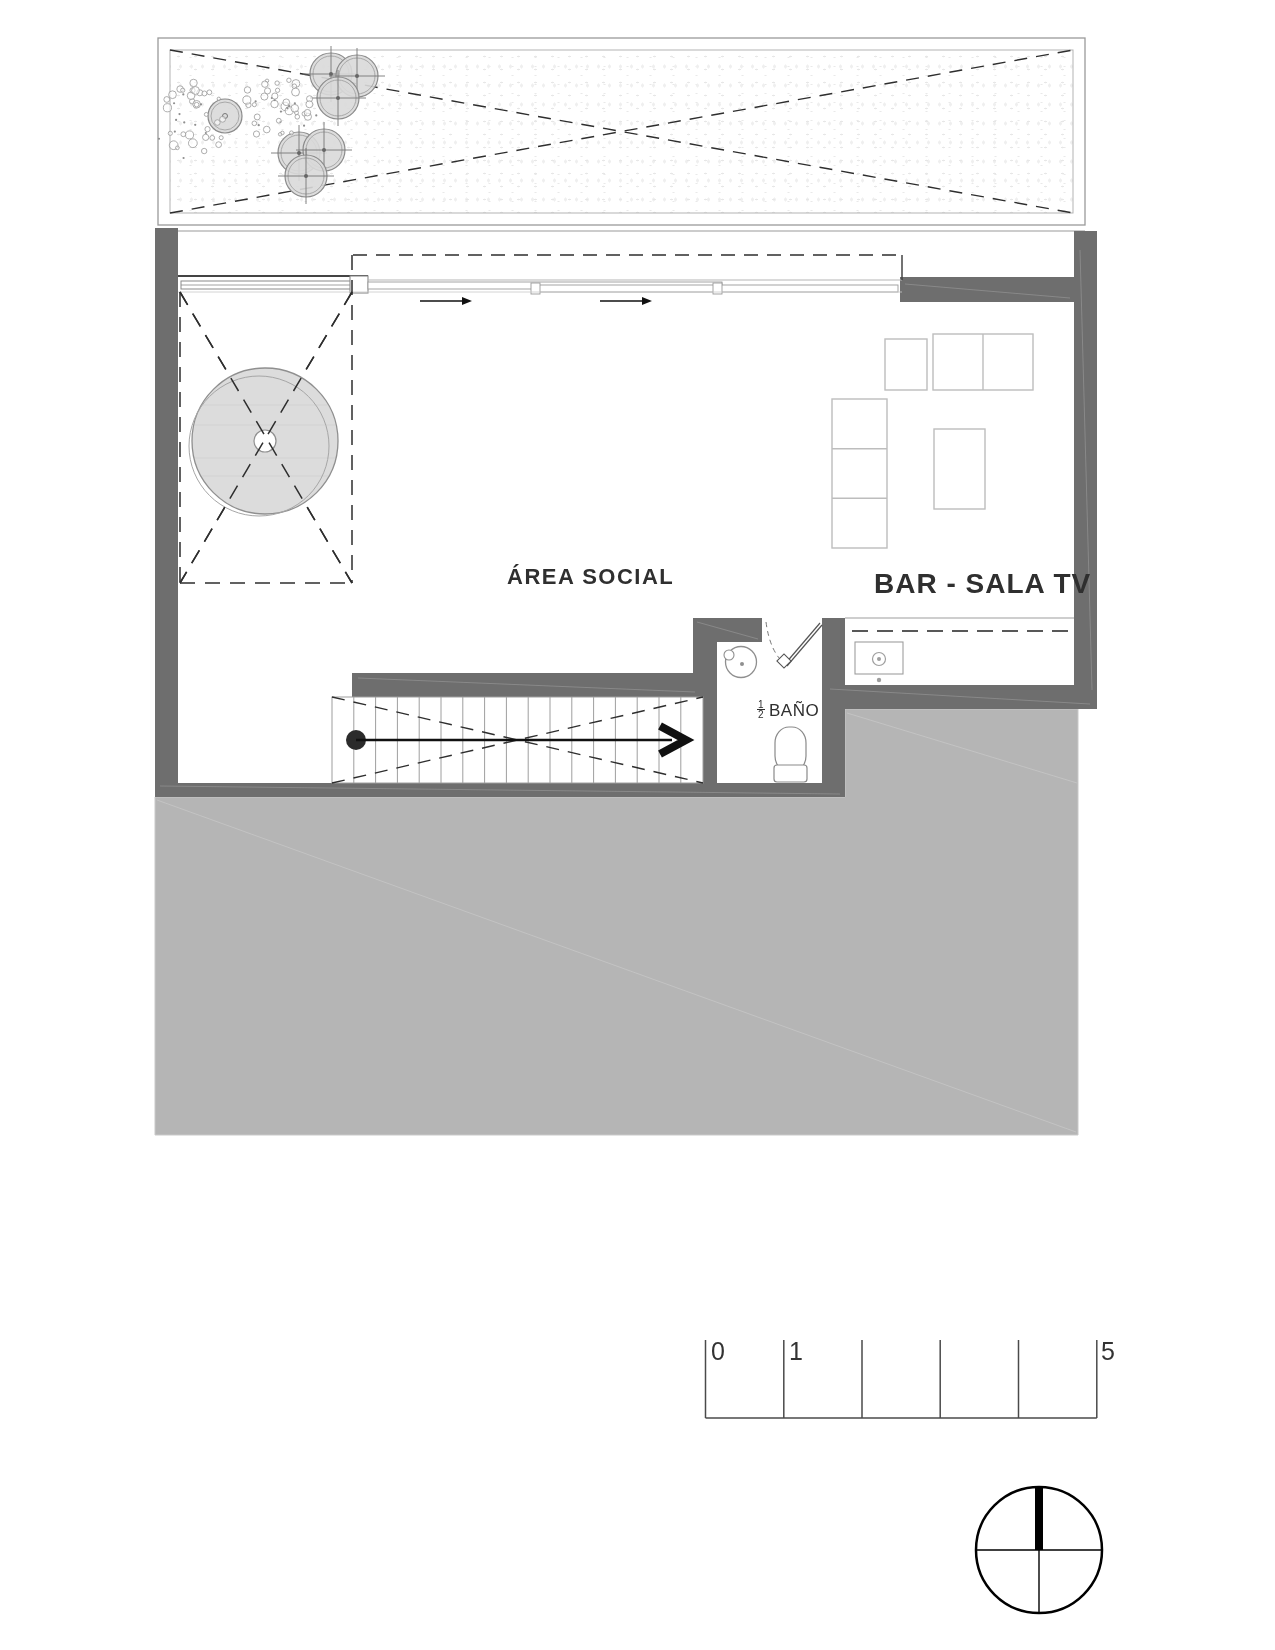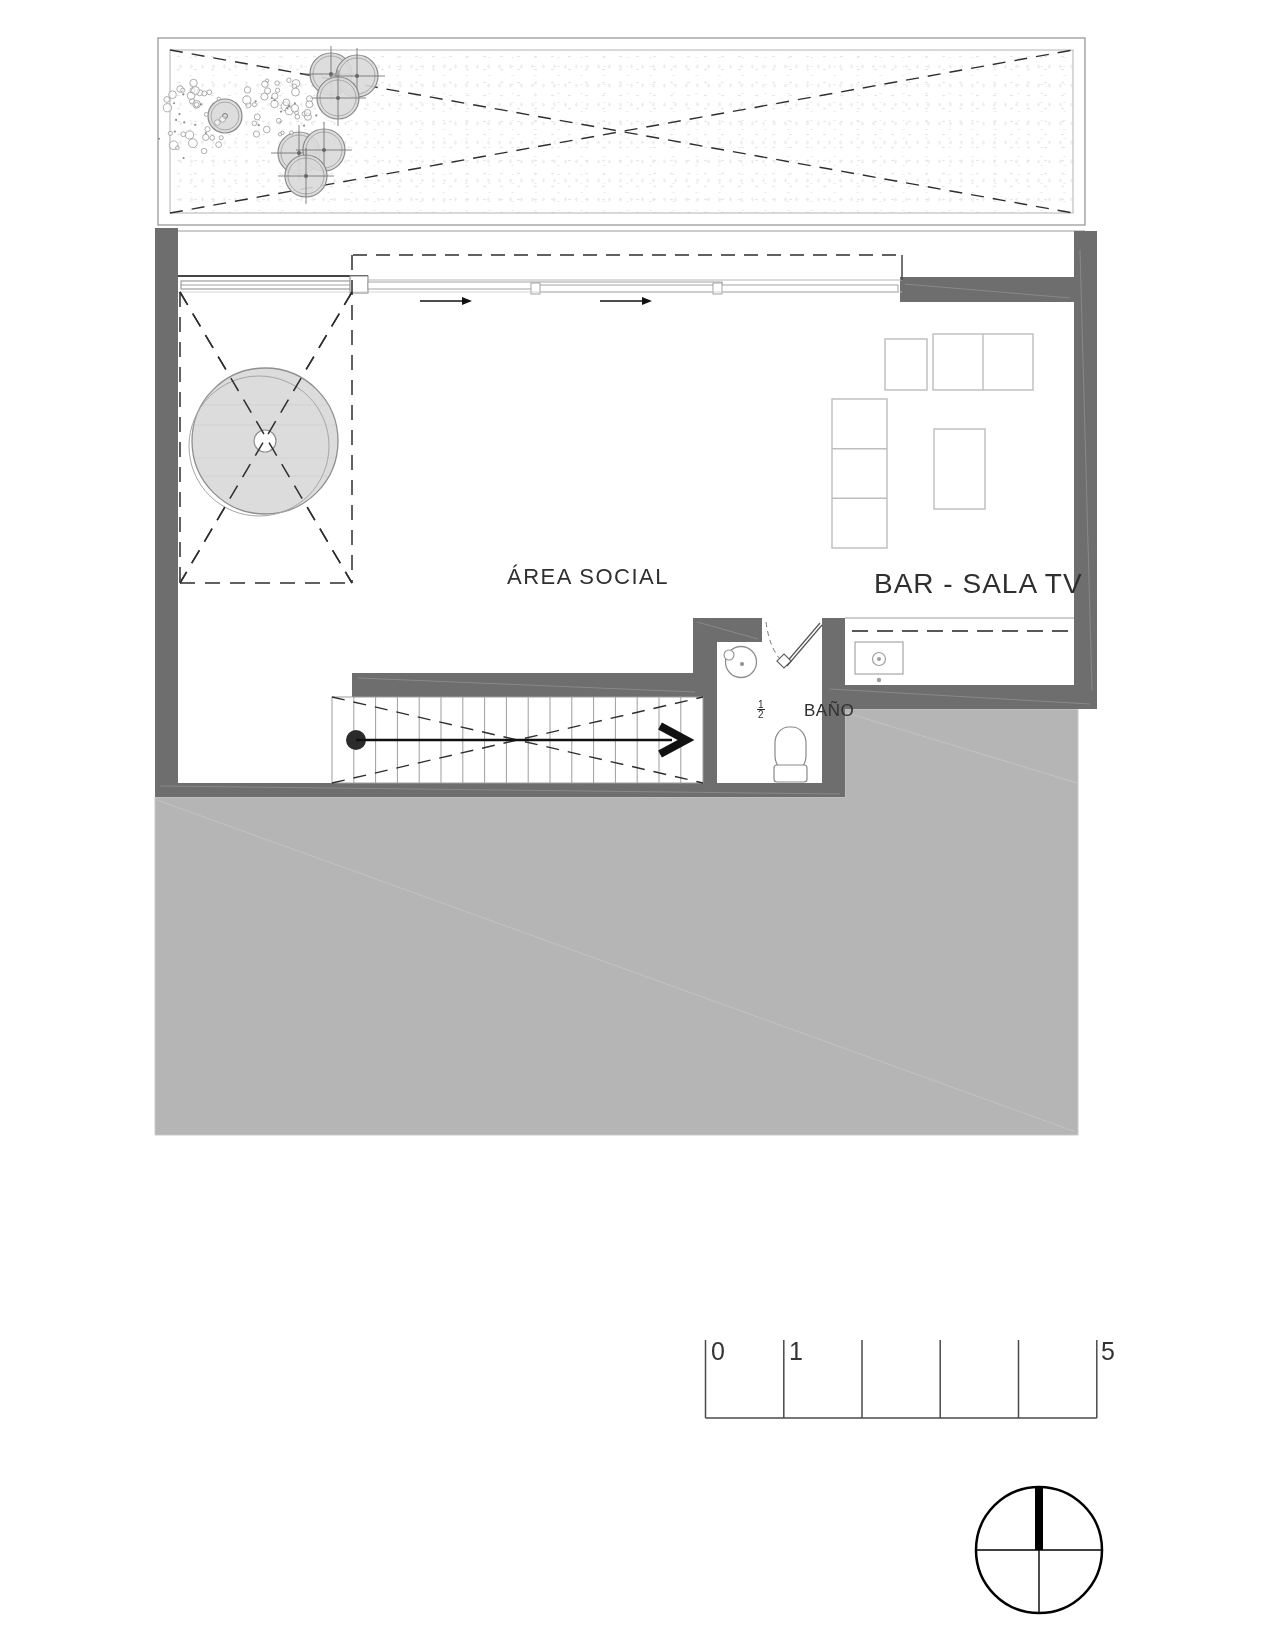--- a/index.html
+++ b/index.html
@@ -7,21 +7,21 @@
           font-family:"Liberation Sans",sans-serif;}
   #plan-svg{position:absolute;left:0;top:0;z-index:1;}
   .terrace-stipple{position:absolute;left:170px;top:50px;width:903px;height:163px;z-index:0;
       background-image:
         radial-gradient(#e7e7e7 1px, transparent 1.4px),
         radial-gradient(#efefef 1px, transparent 1.4px),
         radial-gradient(#e9e9e9 .8px, transparent 1.2px);
       background-size:17px 13px, 11px 19px, 23px 9px;
       background-position:0 0, 5px 7px, 9px 3px;}
   .lbl{position:absolute;z-index:2;color:#2f2f2f;white-space:nowrap;}
-  .lbl-room{font-size:22px;letter-spacing:1.5px;font-weight:400;}
+  .lbl-room{font-size:22px;letter-spacing:1.5px;font-weight:700;}
   .lbl-bano{font-size:17px;letter-spacing:.5px;}
   .lbl-scale{font-size:25px;color:#333;letter-spacing:0;}
   .frac{position:absolute;z-index:2;color:#2f2f2f;font-size:10px;line-height:9px;text-align:center;}
   .frac .num{display:block;border-bottom:1px solid #2f2f2f;padding:0 1px;}
   .frac .den{display:block;}
 </style>
 </head>
 <body>
 
 <div id="canvas">
@@ -343,18 +343,18 @@
     </g>
   </svg>
 
   <div class="lbl lbl-room" style="left:507px;top:564px;">ÁREA SOCIAL</div>
   <div class="lbl lbl-room" style="left:874px;top:568px;font-size:28px;letter-spacing:1px;">BAR - SALA TV</div>
 
   <div class="frac" style="left:757px;top:700px;">
     <span class="num">1</span>
     <span class="den">2</span>
   </div>
-  <div class="lbl lbl-bano" style="left:804px;top:701px;">BAÑO</div>
+  <div class="lbl lbl-bano" style="left:769px;top:701px;">BAÑO</div>
 
   <div class="lbl lbl-scale" style="left:711px;top:1337px;">0</div>
   <div class="lbl lbl-scale" style="left:789px;top:1337px;">1</div>
   <div class="lbl lbl-scale" style="left:1101px;top:1337px;">5</div>
 </div>
 
 </body></html>

